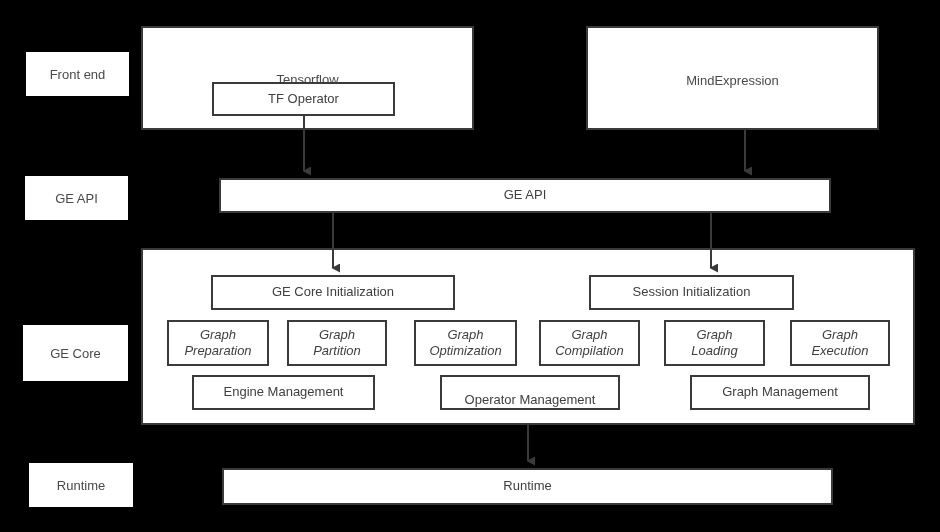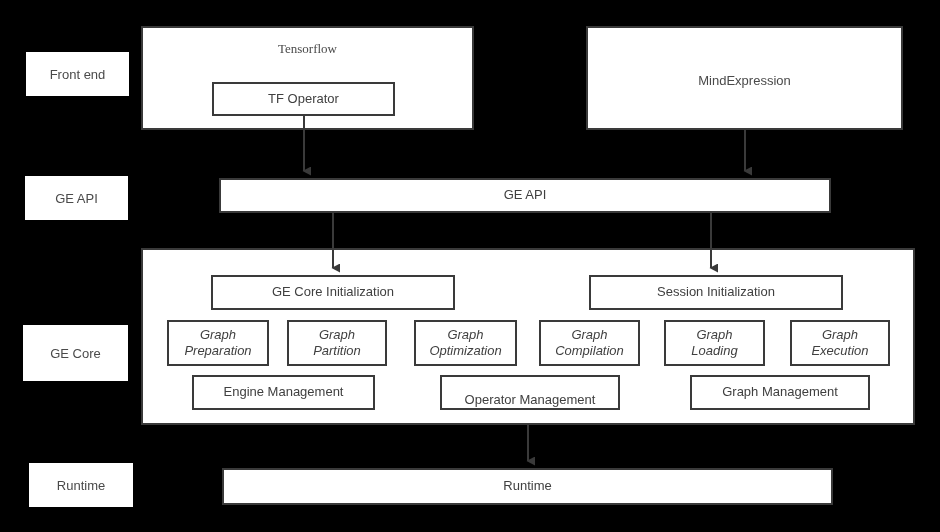--- a/index.html
+++ b/index.html
@@ -62,40 +62,40 @@
     <span>GE API</span>
   </div>
   <div class="layer-label" style="left:23px;top:325px;width:105px;height:56px;">
     <span>GE Core</span>
   </div>
   <div class="layer-label" style="left:29px;top:463px;width:104px;height:44px;">
     <span>Runtime</span>
   </div>
 
   <div class="container-box" style="left:141px;top:26px;width:333px;height:104px;">
-    <div class="container-title" style="top:13px;font-family:Liberation Serif, serif;">Tensorflow</div>
+    <div class="container-title" style="top:44px;">Tensorflow</div>
   </div>
   <div class="box" style="left:212px;top:82px;width:183px;height:34px;">
     <span>TF Operator</span>
   </div>
 
-  <div class="container-box" style="left:586px;top:26px;width:317px;height:104px;">
+  <div class="container-box" style="left:586px;top:26px;width:293px;height:104px;">
     <div class="container-title" style="top:45px;">MindExpression</div>
   </div>
 
   <div class="box" style="left:219px;top:178px;width:612px;height:35px;">
     <span>GE API</span>
   </div>
 
   <div class="container-box" style="left:141px;top:248px;width:774px;height:177px;"></div>
 
   <div class="box" style="left:211px;top:275px;width:244px;height:35px;">
     <span>GE Core Initialization</span>
   </div>
-  <div class="box" style="left:589px;top:275px;width:254px;height:35px;">
+  <div class="box" style="left:589px;top:275px;width:205px;height:35px;">
     <span>Session Initialization</span>
   </div>
 
   <div class="box two-line" style="left:167px;top:320px;width:102px;height:46px;">
     <span>Graph</span>
     <span>Preparation</span>
   </div>
   <div class="box two-line" style="left:287px;top:320px;width:100px;height:46px;">
     <span>Graph</span>
     <span>Partition</span>

